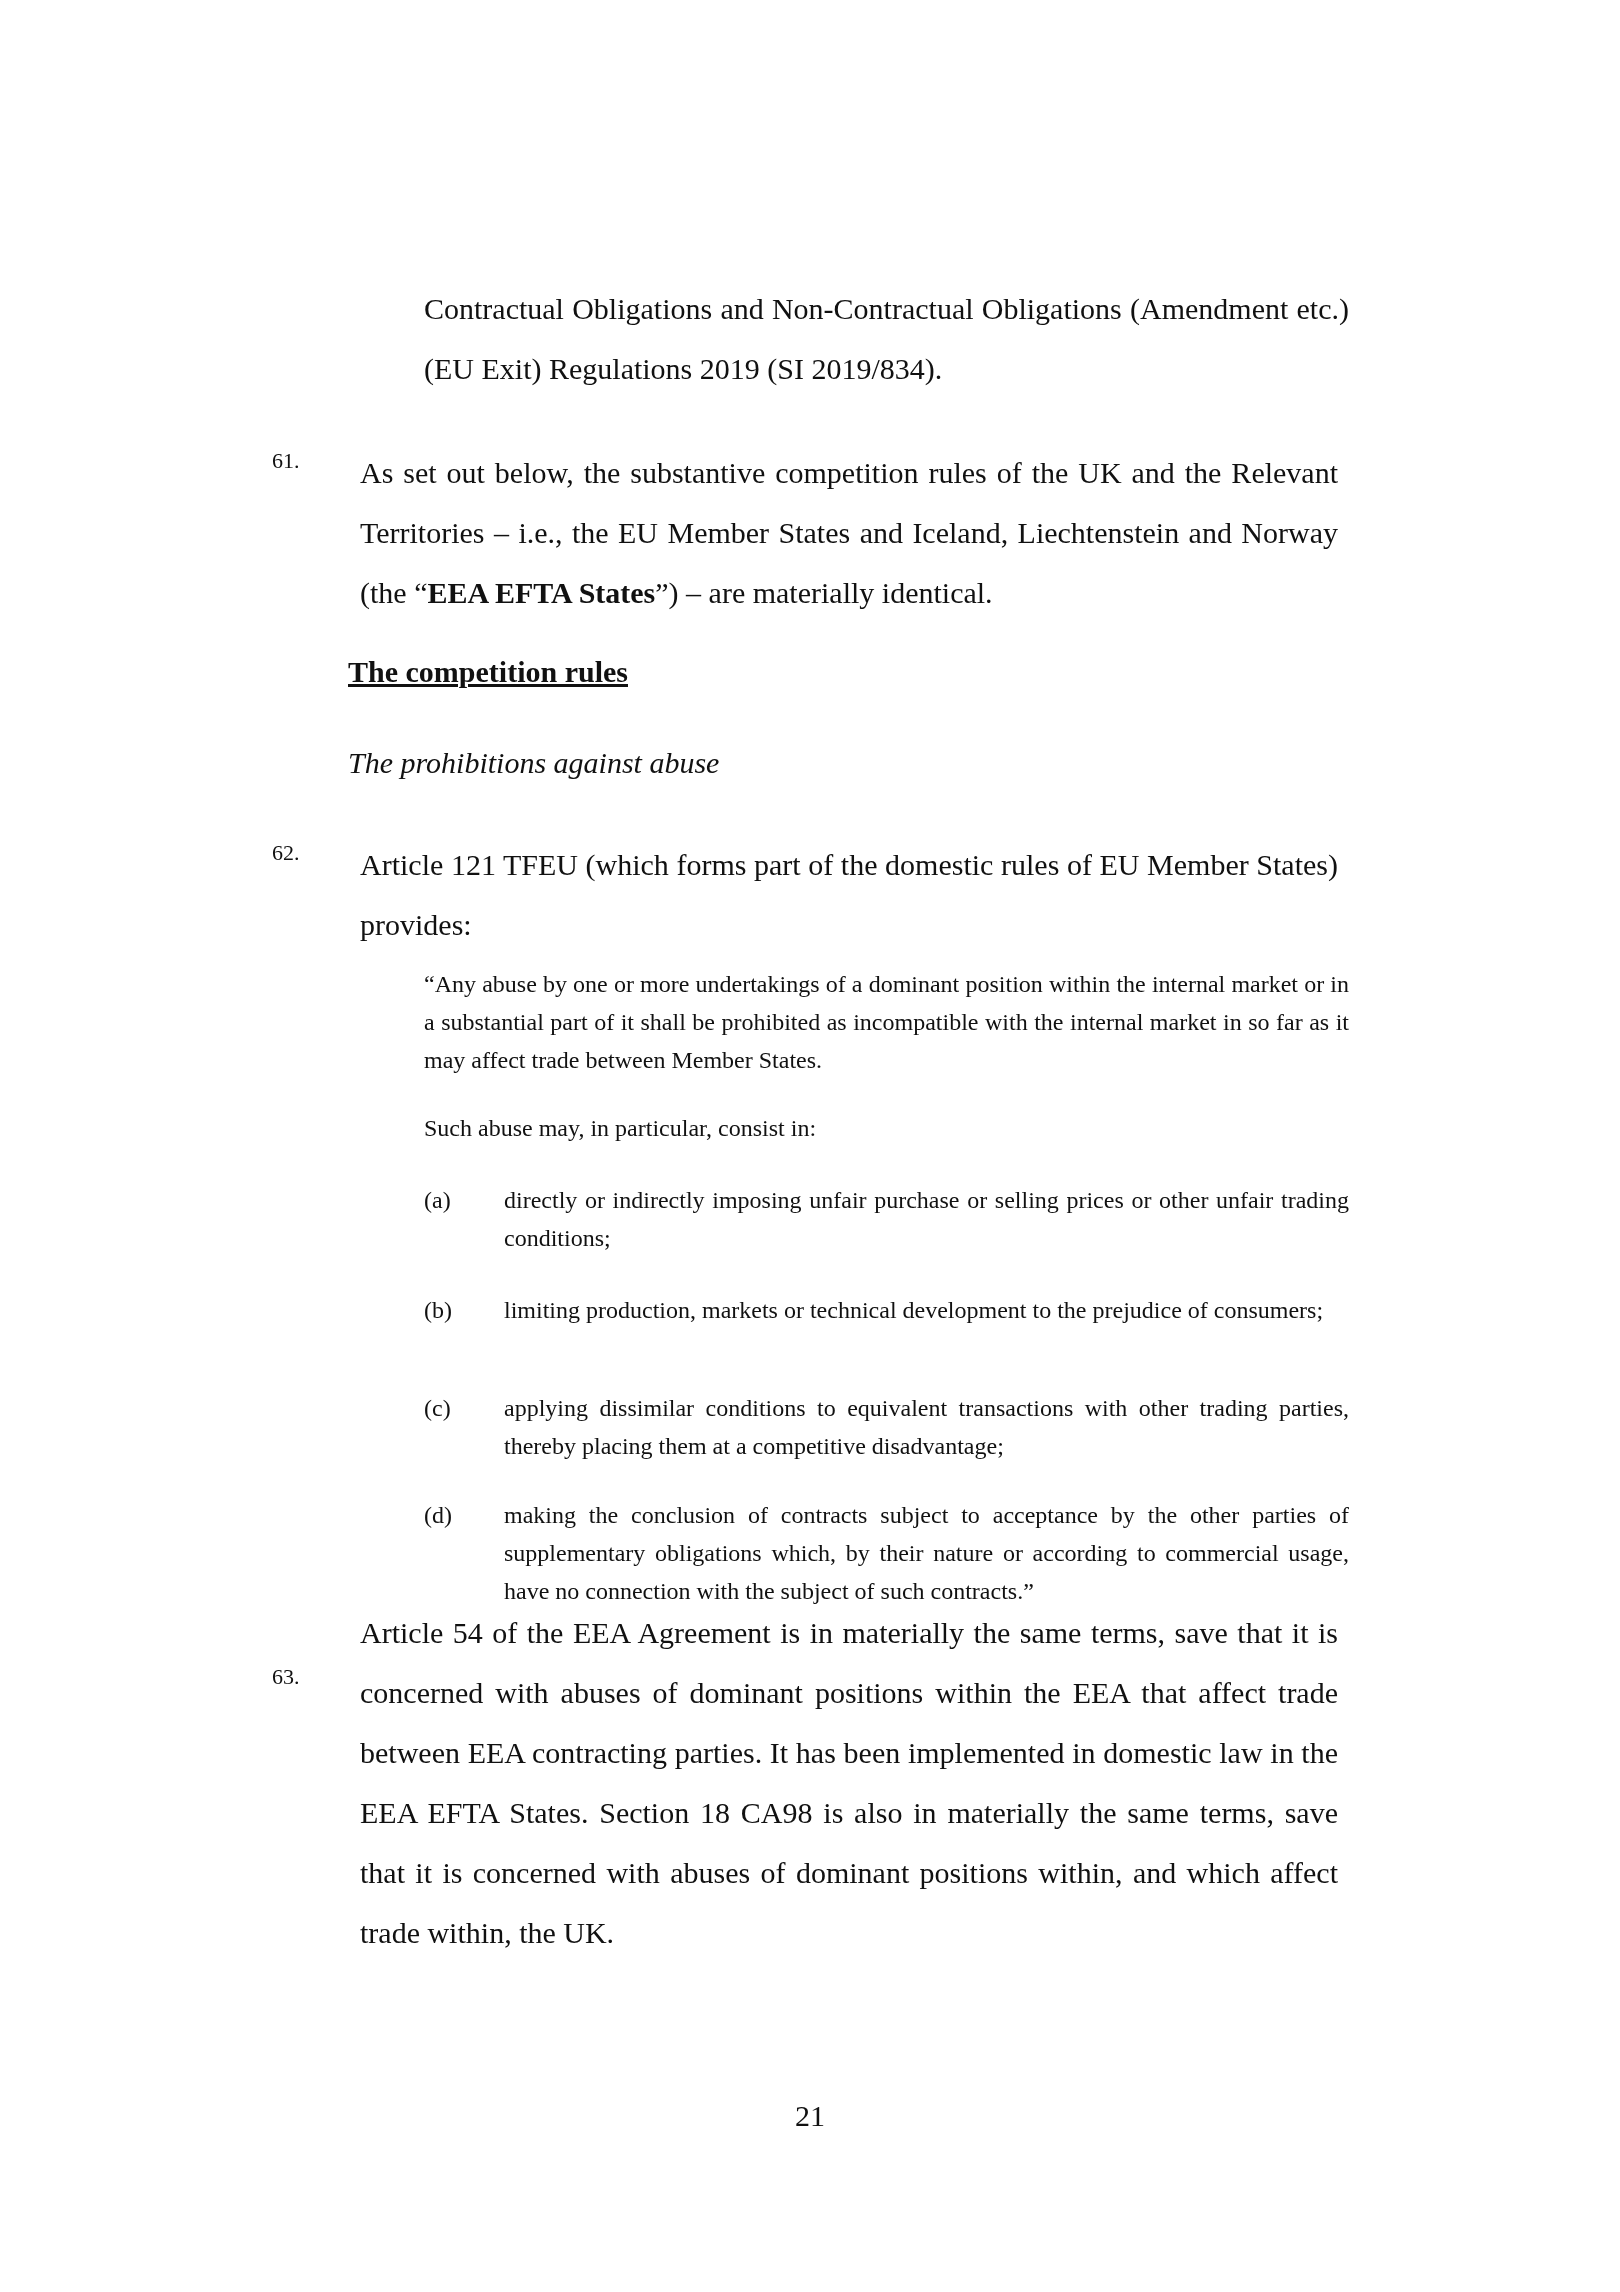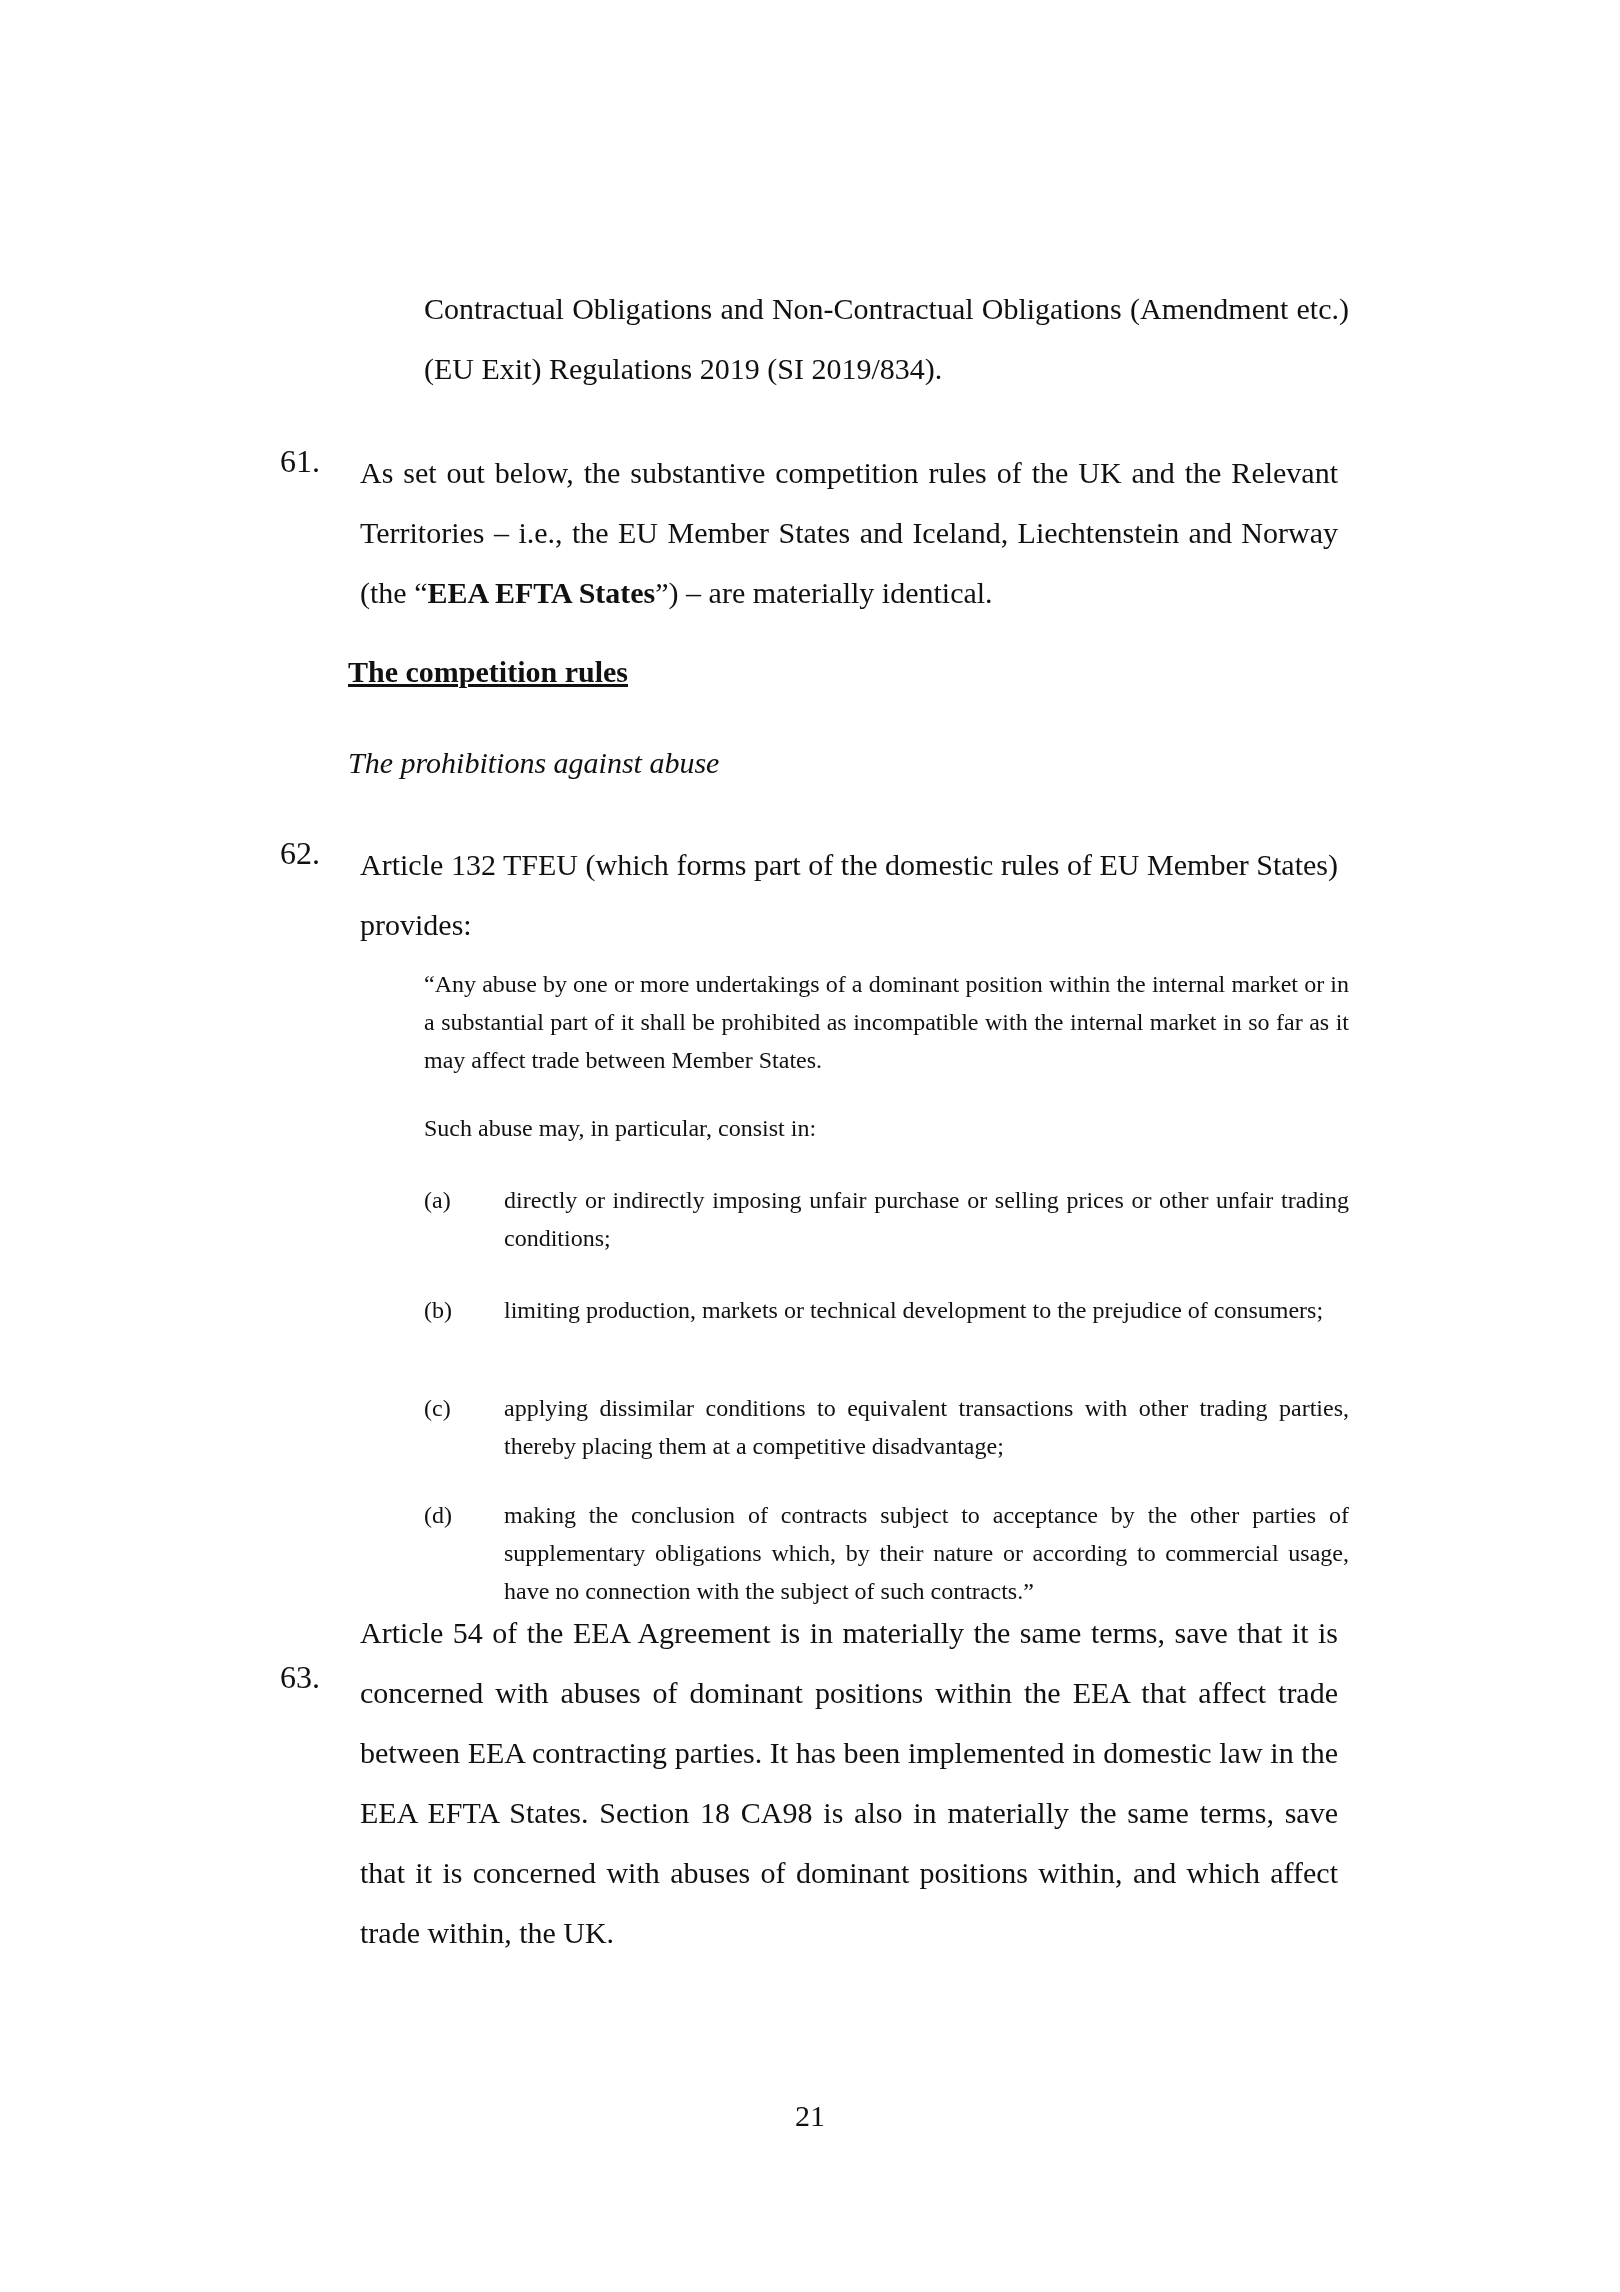--- a/index.html
+++ b/index.html
@@ -23,22 +23,22 @@
       padding-left: 8px;
     }
     
     .body-text {
       font-size: 30px;
       line-height: 60px;
       text-align: justify;
     }
     .para-num {
       position: absolute;
-      left: 280px;
-      font-size: 32px;
+      left: 272px;
+      font-size: 22px;
       line-height: 60px;
     }
     .para {
       position: absolute;
       left: 348px;
       width: 1002px;
     }
     .para p {
       margin: 12px;
       text-align: justify;
@@ -126,21 +126,21 @@
   <div class="para-num" style="top:431px;">61.</div>
   <div class="para body-text" style="top:431px;">
     <p><span>As set out below, the substantive competition rules of the UK and the Relevant Territories – i.e., the EU Member States and Iceland, Liechtenstein and Norway (the “</span><b>EEA EFTA States</b><span>”) – are materially identical.</span></p>
   </div>
 
   <div class="heading-bold" style="top:642px;">The competition rules</div>
   <div class="heading-italic" style="top:733px;">The prohibitions against abuse</div>
 
   <div class="para-num" style="top:823px;">62.</div>
   <div class="para body-text" style="top:823px;">
-    <p>Article 132 TFEU (which forms part of the domestic rules of EU Member States) provides:</p>
+    <p>Article 121 TFEU (which forms part of the domestic rules of EU Member States) provides:</p>
   </div>
 
   <div class="quote" style="top:1109px;">
     <p>Such abuse may, in particular, consist in:</p>
   </div>
   <div class="quote" style="top:965px;">
     <p>“Any abuse by one or more undertakings of a dominant position within the internal market or in a substantial part of it shall be prohibited as incompatible with the internal market in so far as it may affect trade between Member States.</p>
   </div>
 
   <div class="item" style="top:1181px;">

